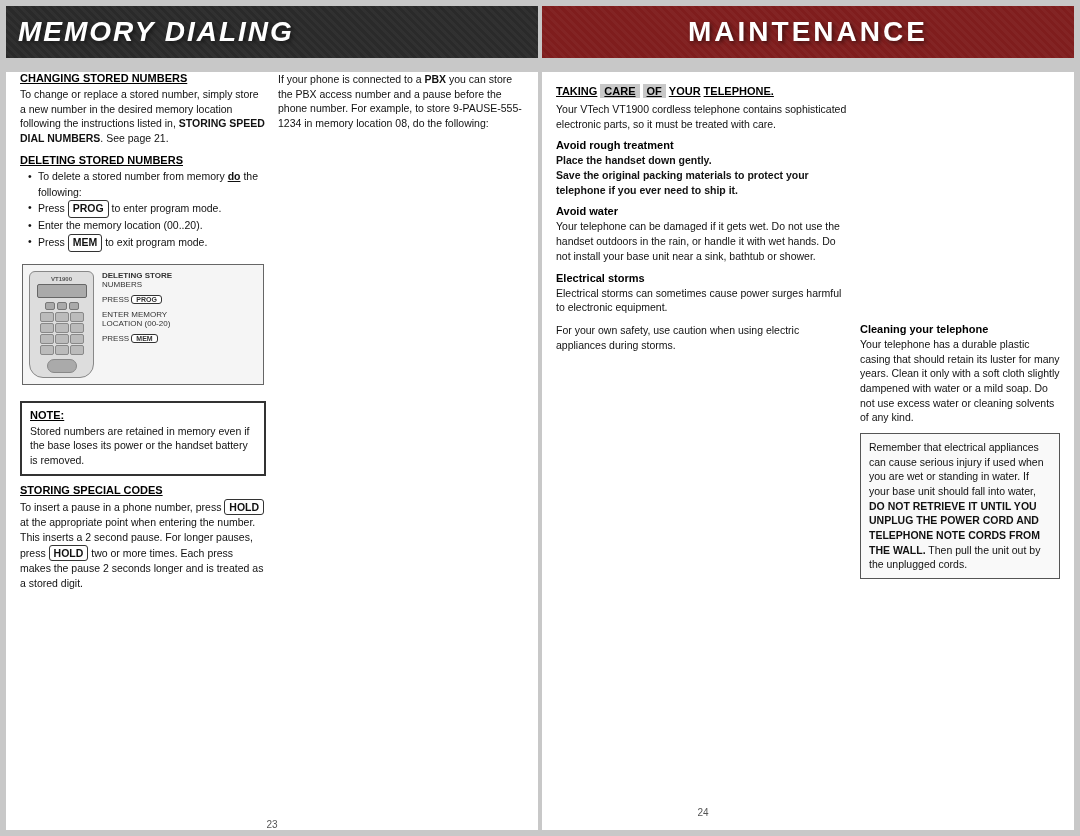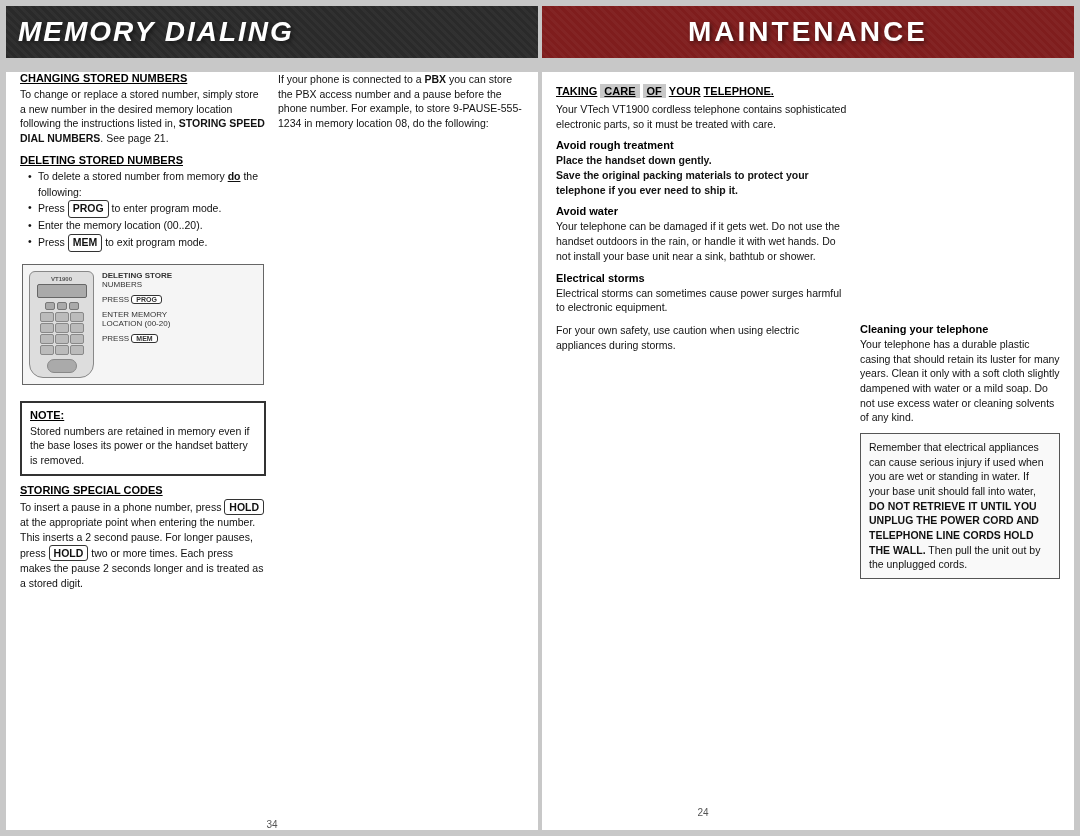--- a/index.html
+++ b/index.html
@@ -365,21 +365,21 @@
         <div style="flex:1; display:flex; flex-direction:column; gap:8px;">
           <div>
             <div class="section-content">
               If your phone is connected to a <span class="bold">PBX</span> you can store the PBX access number and a pause before the phone number. For example, to store 9-PAUSE-555-1234 in memory location 08, do the following:
             </div>
           </div>
         </div>
 
       </div>
 
-      <div style="text-align:center; font-size:10px; color:#555; margin-top:auto;">34</div>
+      <div style="text-align:center; font-size:10px; color:#555; margin-top:auto;">23</div>
     </div>
 
     <div class="right-page">
 
       <div class="right-col-left">
 
         <div>
           <div class="taking-care-header">
             <span class="taking-care-word">TAKING</span>
             <span class="taking-care-highlighted">CARE</span>
@@ -414,21 +414,21 @@
 
       <div class="right-col-right">
 
         <div>
           <div class="sub-title">Cleaning your telephone</div>
           <div class="section-content">Your telephone has a durable plastic casing that should retain its luster for many years. Clean it only with a soft cloth slightly dampened with water or a mild soap. Do not use excess water or cleaning solvents of any kind.</div>
         </div>
 
         <div class="warning-box">
           <div class="section-content">
-            Remember that electrical appliances can cause serious injury if used when you are wet or standing in water. If your base unit should fall into water, <span class="bold">DO NOT RETRIEVE IT UNTIL YOU UNPLUG THE POWER CORD AND TELEPHONE LINE CORDS HOLD THE WALL.</span> Then pull the unit out by the unplugged cords.
+            Remember that electrical appliances can cause serious injury if used when you are wet or standing in water. If your base unit should fall into water, <span class="bold">DO NOT RETRIEVE IT UNTIL YOU UNPLUG THE POWER CORD AND TELEPHONE NOTE CORDS FROM THE WALL.</span> Then pull the unit out by the unplugged cords.
           </div>
         </div>
 
       </div>
 
     </div>
 
   </div>
 
 </div>

